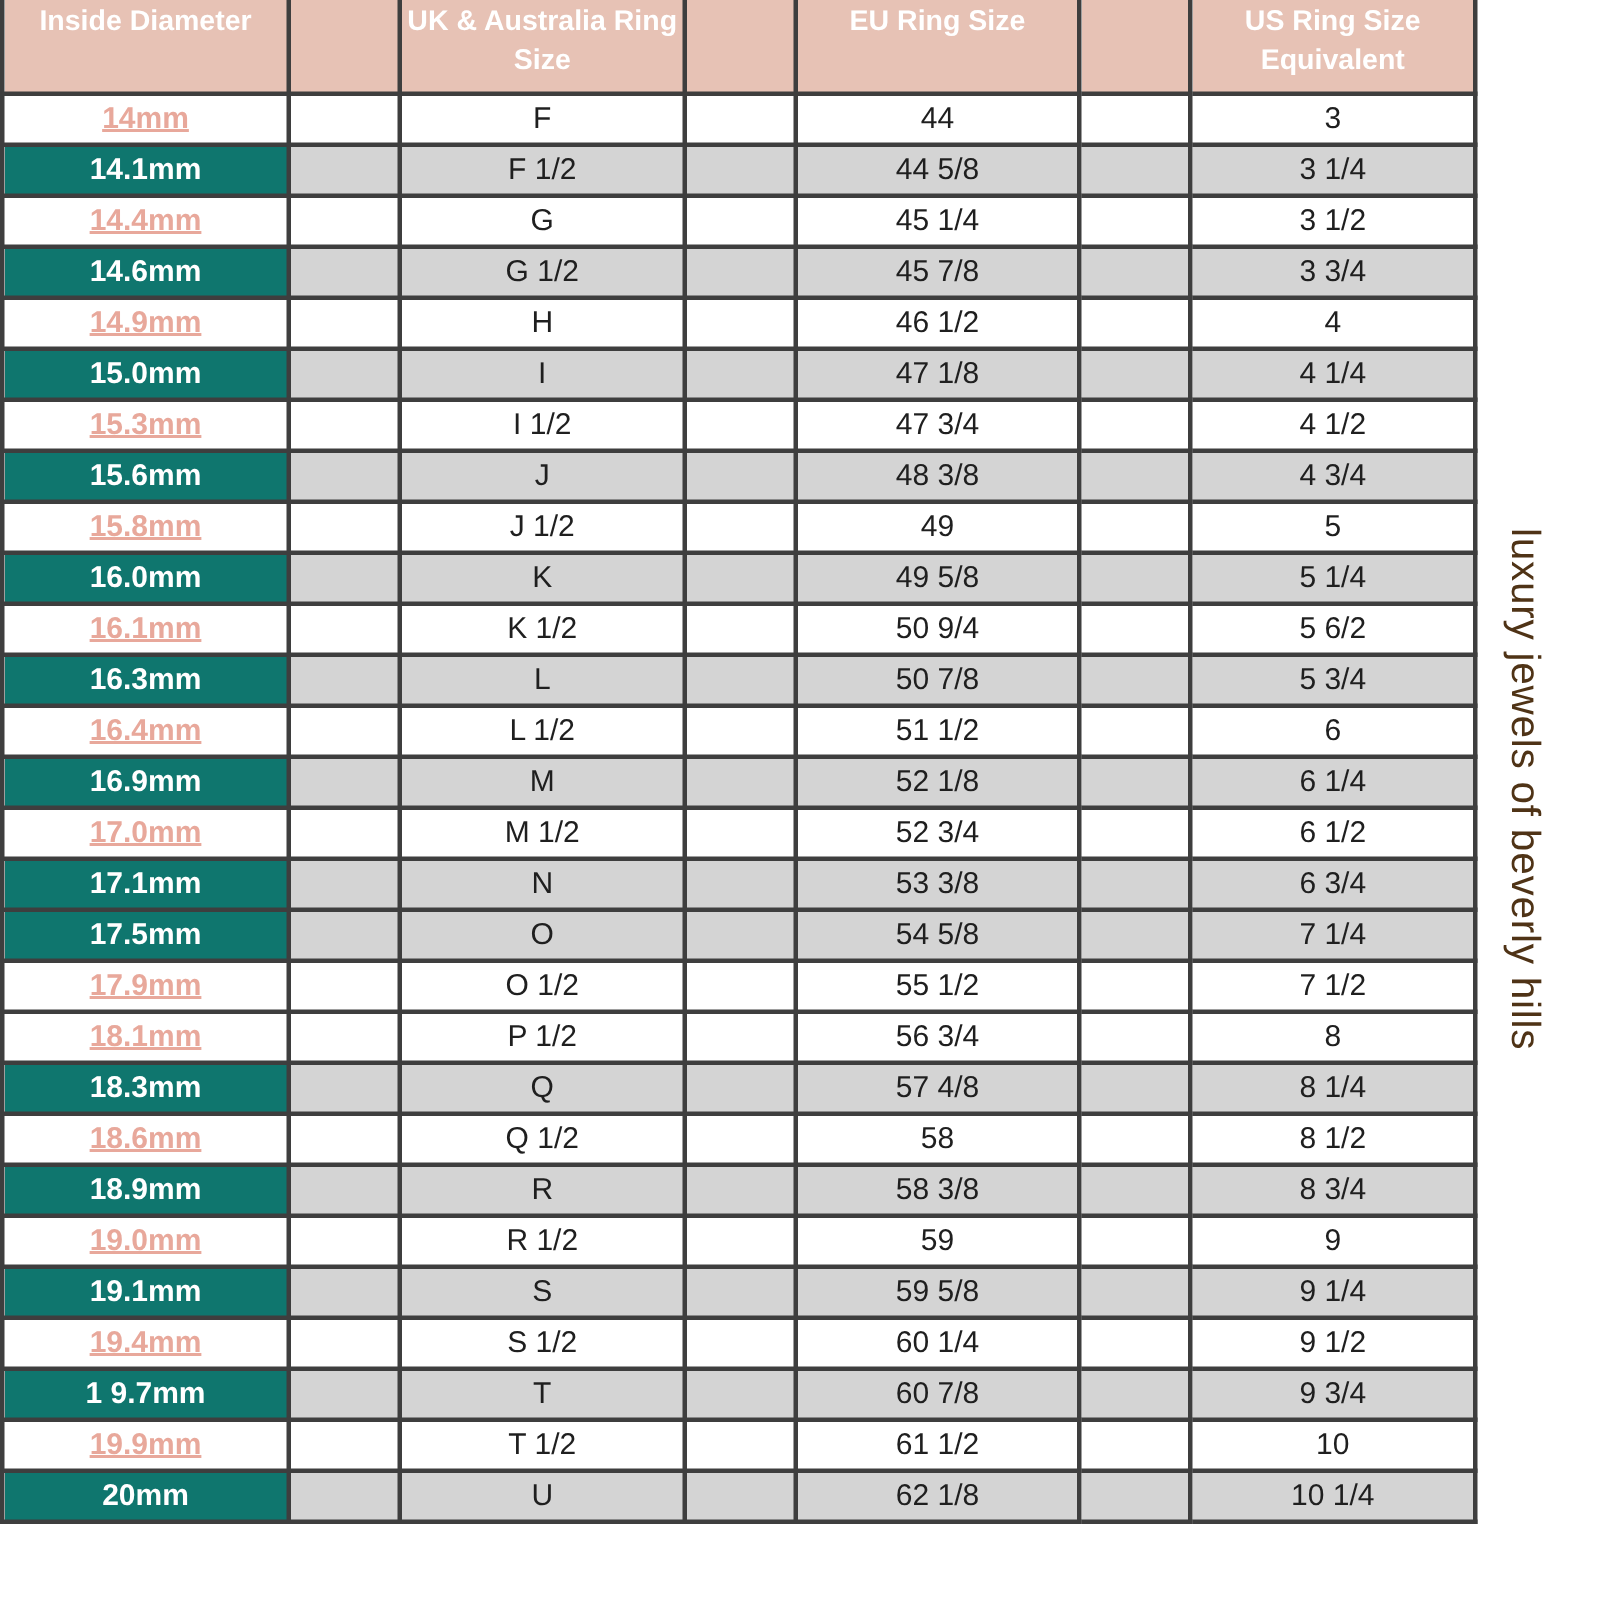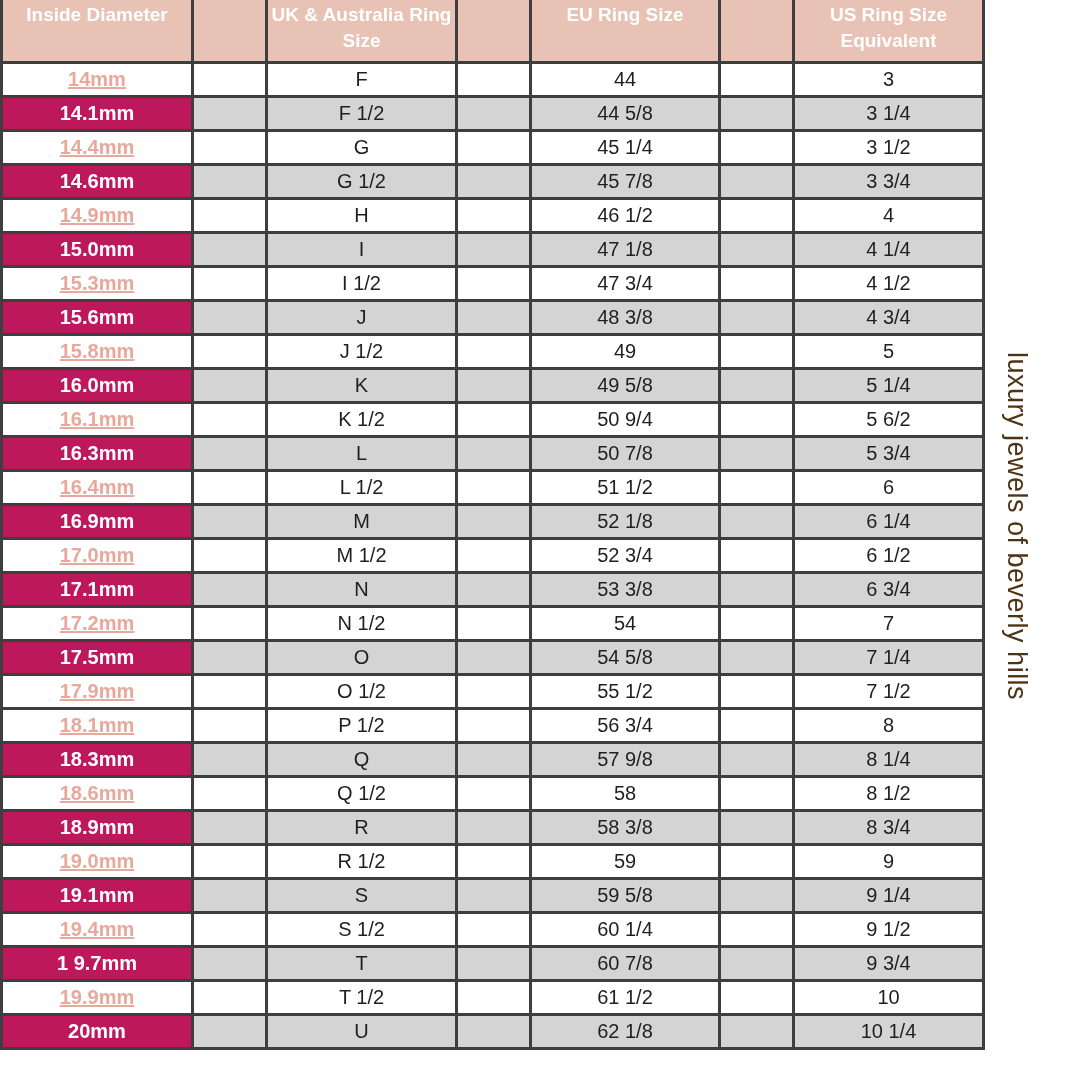--- a/index.html
+++ b/index.html
@@ -49,21 +49,21 @@
     color: #1f1f1f;
   }
   tr.row-white td { background: #ffffff; }
   tr.row-white td.c-d {
     color: #e8a89b;
     font-weight: bold;
     text-decoration: underline;
   }
   tr.row-gray td { background: #d4d4d4; }
   tr.row-gray td.c-d {
-    background: #be185d;
+    background: #0f766e;
     color: #ffffff;
     font-weight: bold;
   }
   .brand-vertical {
     position: absolute;
     left: 1001px;
     top: 352px;
     writing-mode: vertical-rl;
     font-size: 27px;
     font-weight: normal;
@@ -236,29 +236,20 @@
         </tr>
         <tr class="row-gray">
           <td class="c-d">17.1mm</td>
           <td class="sp"></td>
           <td class="c-uk">N</td>
           <td class="sp"></td>
           <td class="c-eu">53 3/8</td>
           <td class="sp"></td>
           <td class="c-us">6 3/4</td>
         </tr>
-        <tr class="row-white">
-          <td class="c-d">17.2mm</td>
-          <td class="sp"></td>
-          <td class="c-uk">N 1/2</td>
-          <td class="sp"></td>
-          <td class="c-eu">54</td>
-          <td class="sp"></td>
-          <td class="c-us">7</td>
-        </tr>
         <tr class="row-gray">
           <td class="c-d">17.5mm</td>
           <td class="sp"></td>
           <td class="c-uk">O</td>
           <td class="sp"></td>
           <td class="c-eu">54 5/8</td>
           <td class="sp"></td>
           <td class="c-us">7 1/4</td>
         </tr>
         <tr class="row-white">
@@ -277,21 +268,21 @@
           <td class="sp"></td>
           <td class="c-eu">56 3/4</td>
           <td class="sp"></td>
           <td class="c-us">8</td>
         </tr>
         <tr class="row-gray">
           <td class="c-d">18.3mm</td>
           <td class="sp"></td>
           <td class="c-uk">Q</td>
           <td class="sp"></td>
-          <td class="c-eu">57 9/8</td>
+          <td class="c-eu">57 4/8</td>
           <td class="sp"></td>
           <td class="c-us">8 1/4</td>
         </tr>
         <tr class="row-white">
           <td class="c-d">18.6mm</td>
           <td class="sp"></td>
           <td class="c-uk">Q 1/2</td>
           <td class="sp"></td>
           <td class="c-eu">58</td>
           <td class="sp"></td>

